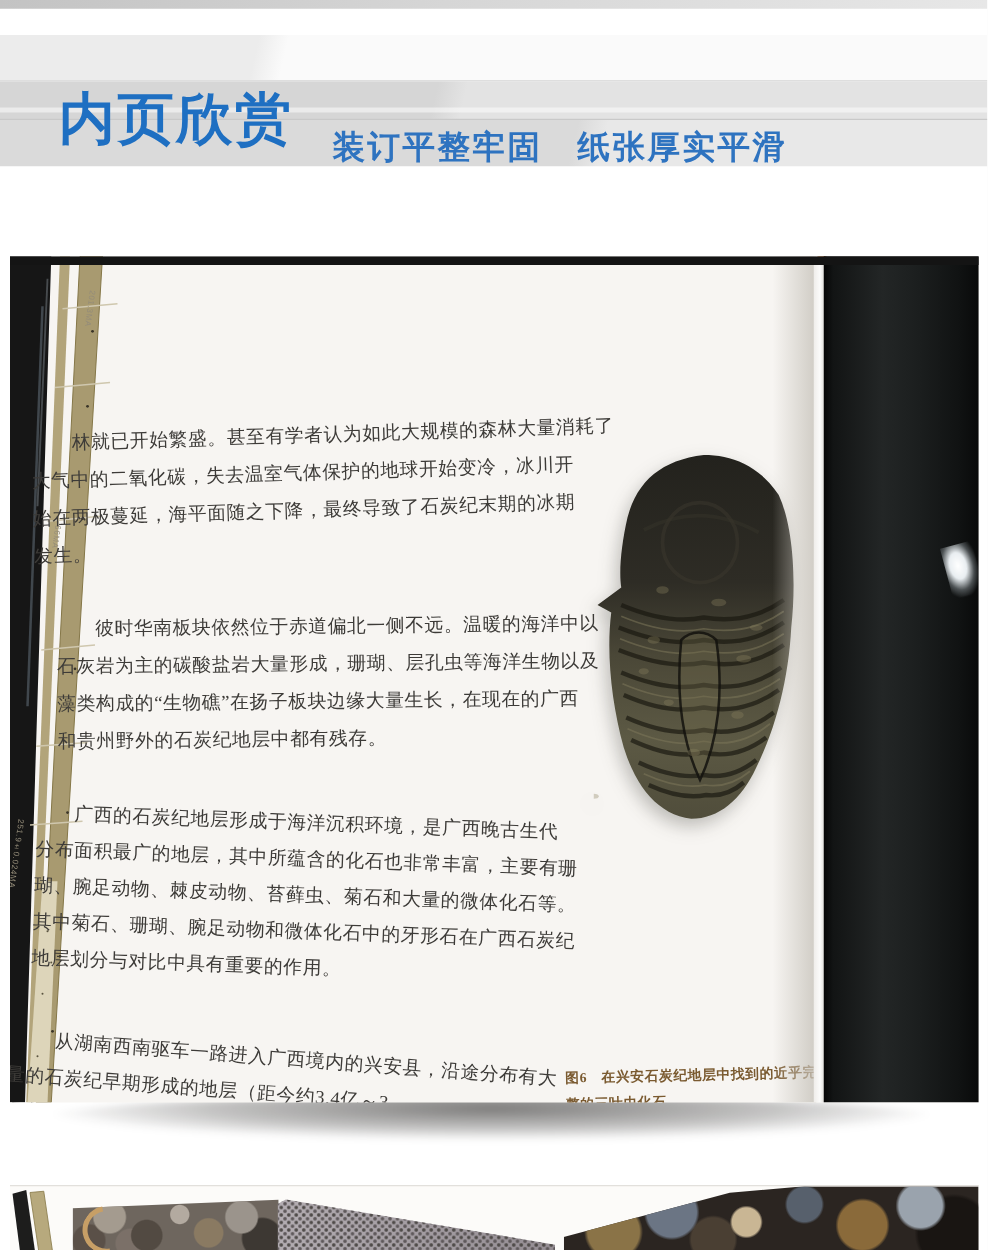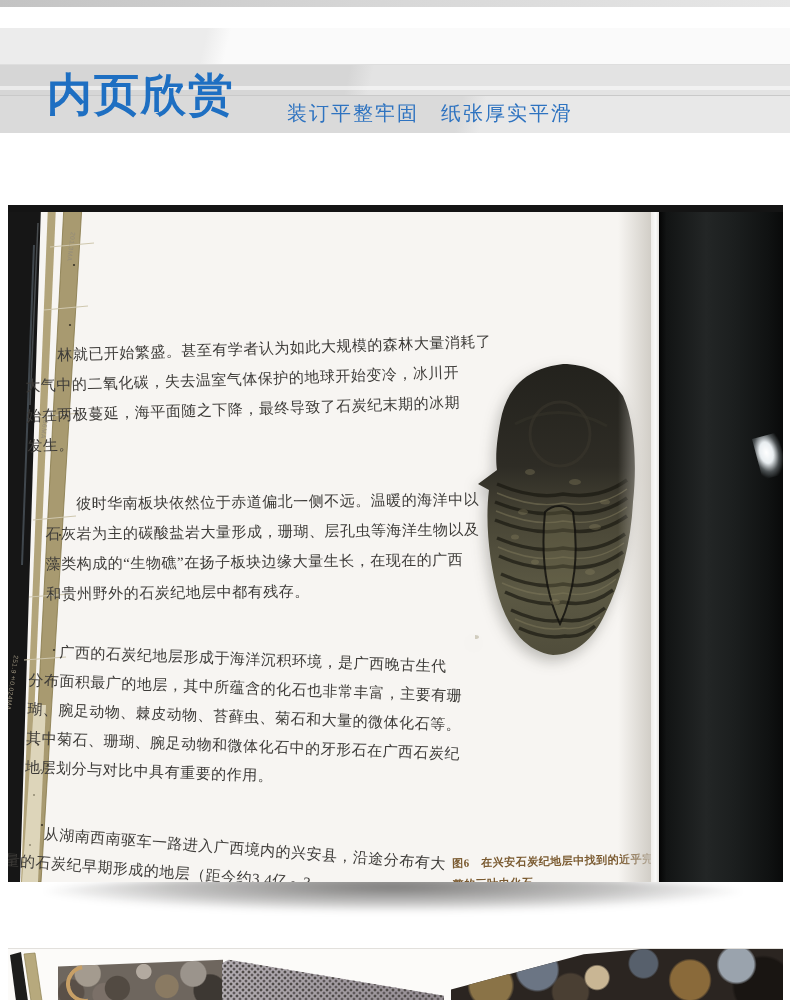--- a/index.html
+++ b/index.html
@@ -10,21 +10,21 @@
            background:linear-gradient(90deg,#c3c3c3,#d6d6d6 45%,#e7e7e7);}
   
   .banner{position:absolute;left:0;top:28px;width:790px;height:104px;}
   .band{position:absolute;left:0;width:790px;}
   .band.b1{top:0;height:36px;background:linear-gradient(103deg,#ececec 0 26%,#fafafa 29% 100%);}
   .band.b2{top:36px;height:31px;background:linear-gradient(103deg,#d6d6d6 0 44%,#e3e3e3 47% 100%);border-top:1px solid #dedede;}
   .band.b3{top:67px;height:37px;background:linear-gradient(103deg,#dadada 0 58%,#e8e8e8 61% 100%);border-top:1px solid #c9c9c9;}
   .band-gloss{position:absolute;left:0;top:58px;width:790px;height:4px;background:rgba(255,255,255,.5);}
   .banner-title{position:absolute;left:33px;top:29px;margin:14px;font-size:45px;line-height:48px;
                 font-weight:bold;letter-spacing:2px;color:#1e6fc2;}
-  .banner-subtitle{position:absolute;left:287px;top:72px;font-size:20px;font-weight:normal;
+  .banner-subtitle{position:absolute;left:266px;top:72px;font-size:26px;font-weight:bold;
                    letter-spacing:2px;color:#2e73c0;}
   
   .photo-shadow{position:absolute;left:38px;top:876px;width:710px;height:36px;border-radius:50%;
                 background:radial-gradient(ellipse at 50% 30%,rgba(18,16,14,.55) 0%,rgba(18,16,14,.25) 45%,rgba(0,0,0,0) 72%);
                 filter:blur(3px);z-index:0;}
   .main-photo{position:absolute;left:8px;top:205px;width:775px;height:677px;background:#f7f5f2;
               overflow:hidden;z-index:1;}
   .photo-top-strip{position:absolute;left:0;top:0;width:775px;height:7px;background:#141414;}
   .left-edge-svg{position:absolute;left:0;top:0;}
   .edge-label{position:absolute;writing-mode:vertical-rl;font-size:6.5px;letter-spacing:.5px;

